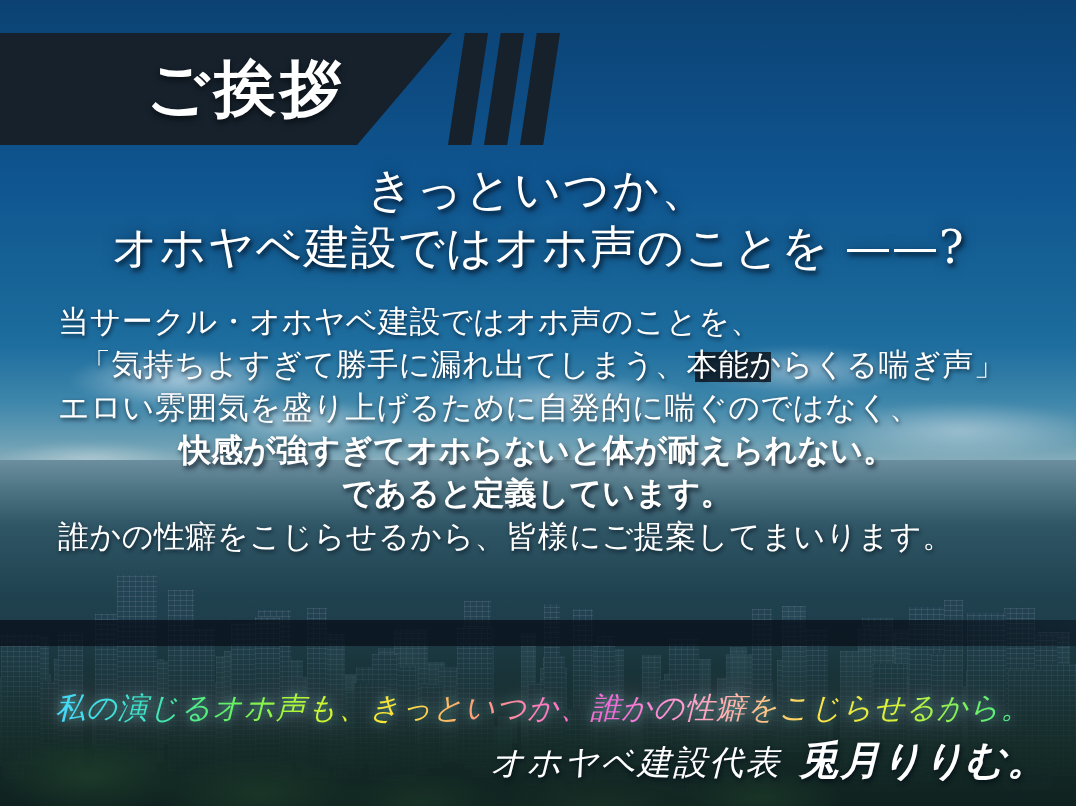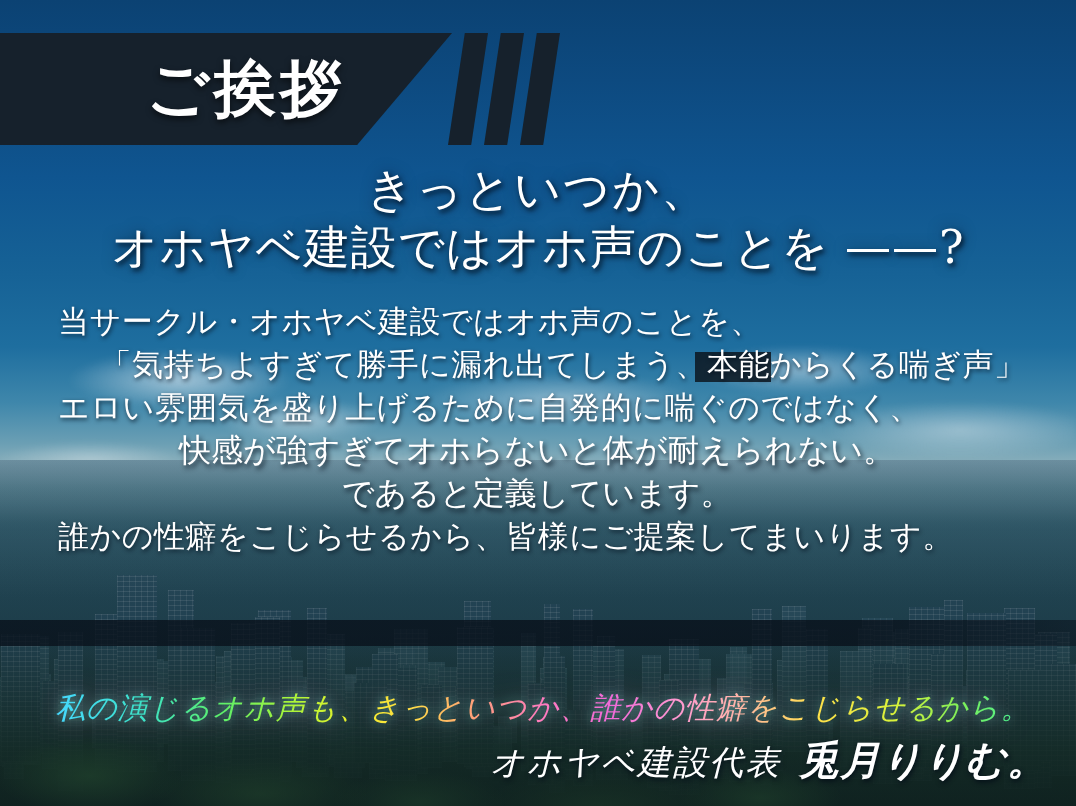--- a/index.html
+++ b/index.html
@@ -130,24 +130,24 @@
     position:absolute; left:58px; right:30px; top:300px;
     font-family:"DejaVu Sans","Liberation Sans",sans-serif;
     color:#ffffff;
     font-size:31px;
     line-height:43px;
     letter-spacing:.5px;
     text-shadow:1px 2px 4px rgba(0,12,25,.75);
     white-space:nowrap;
   }
   .body-text .ln{ display:block; }
-  .body-text .ind{ padding-left:22px;text-align:center; }
+  .body-text .ind{ padding-left:22px; }
   .body-text .em{
     display:block; text-align:center;
-    font-weight:400;
+    font-weight:700;
     font-size:32px;
     letter-spacing:0px;
     text-shadow:2px 3px 5px rgba(0,10,22,.85);
     padding-right:30px;
   }
 
   .neon{
     position:absolute; left:55px; top:688px;
     font-family:"DejaVu Sans","Liberation Sans",sans-serif;
     font-size:30px;

